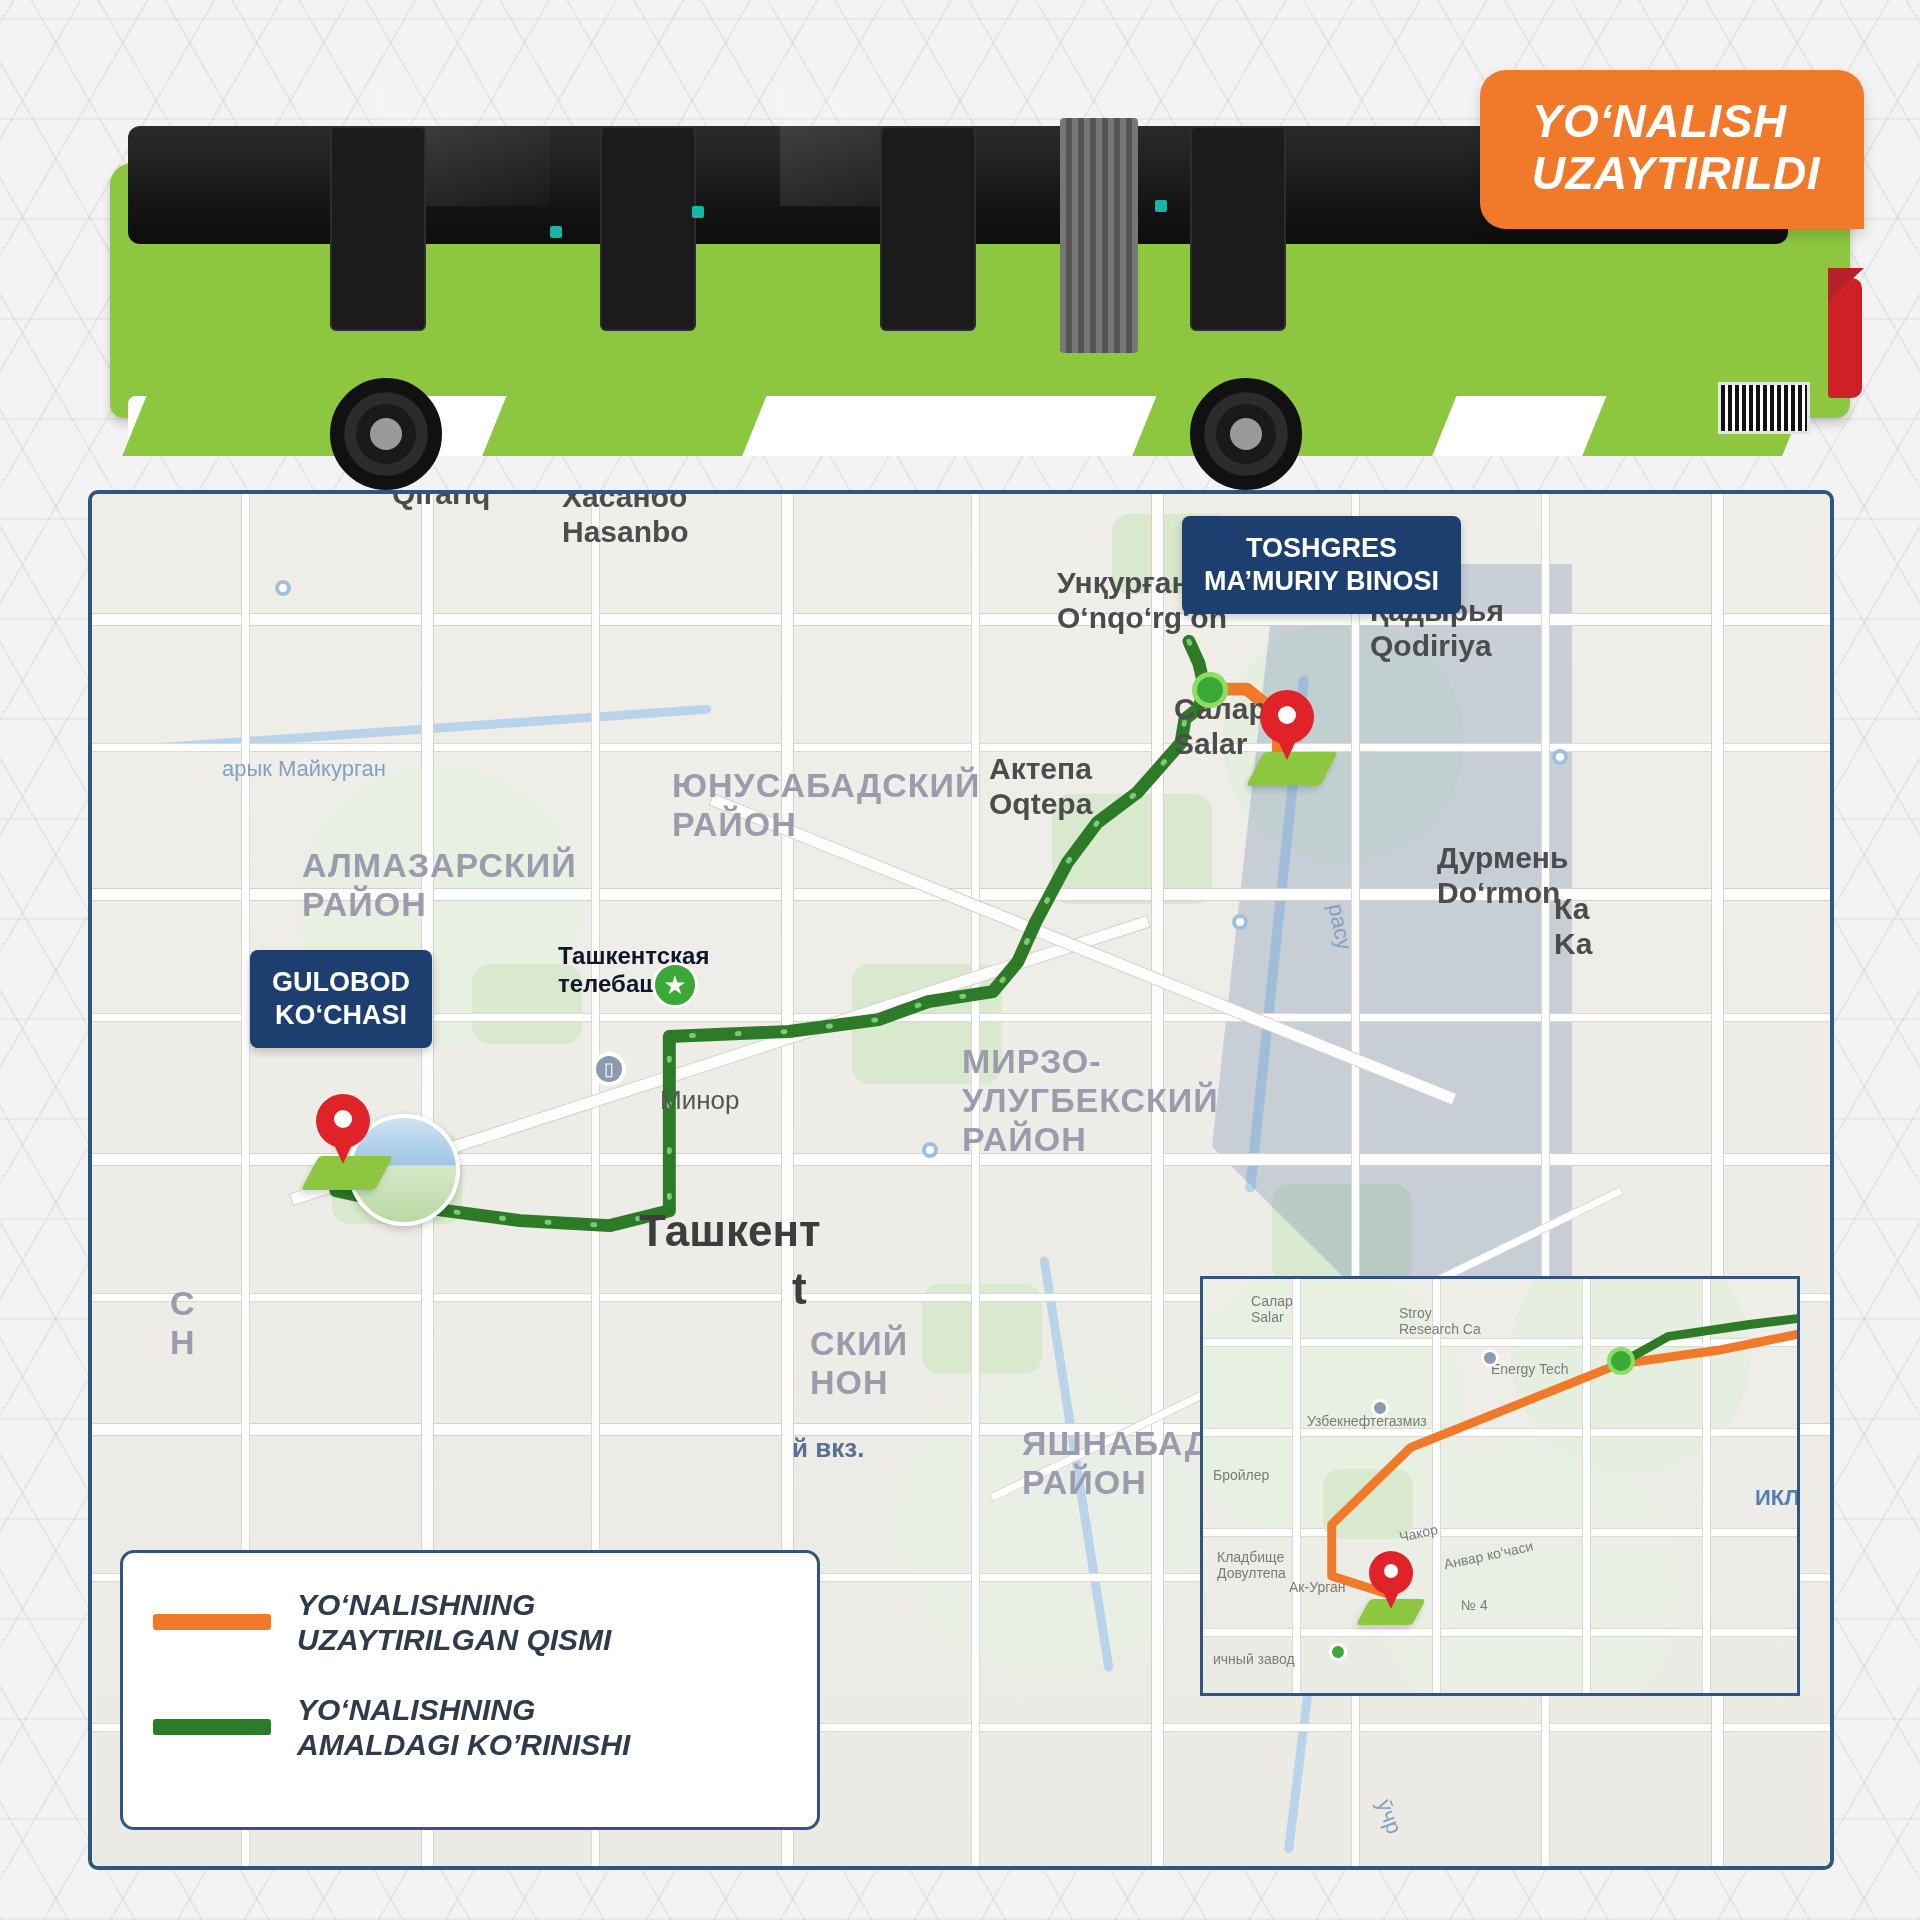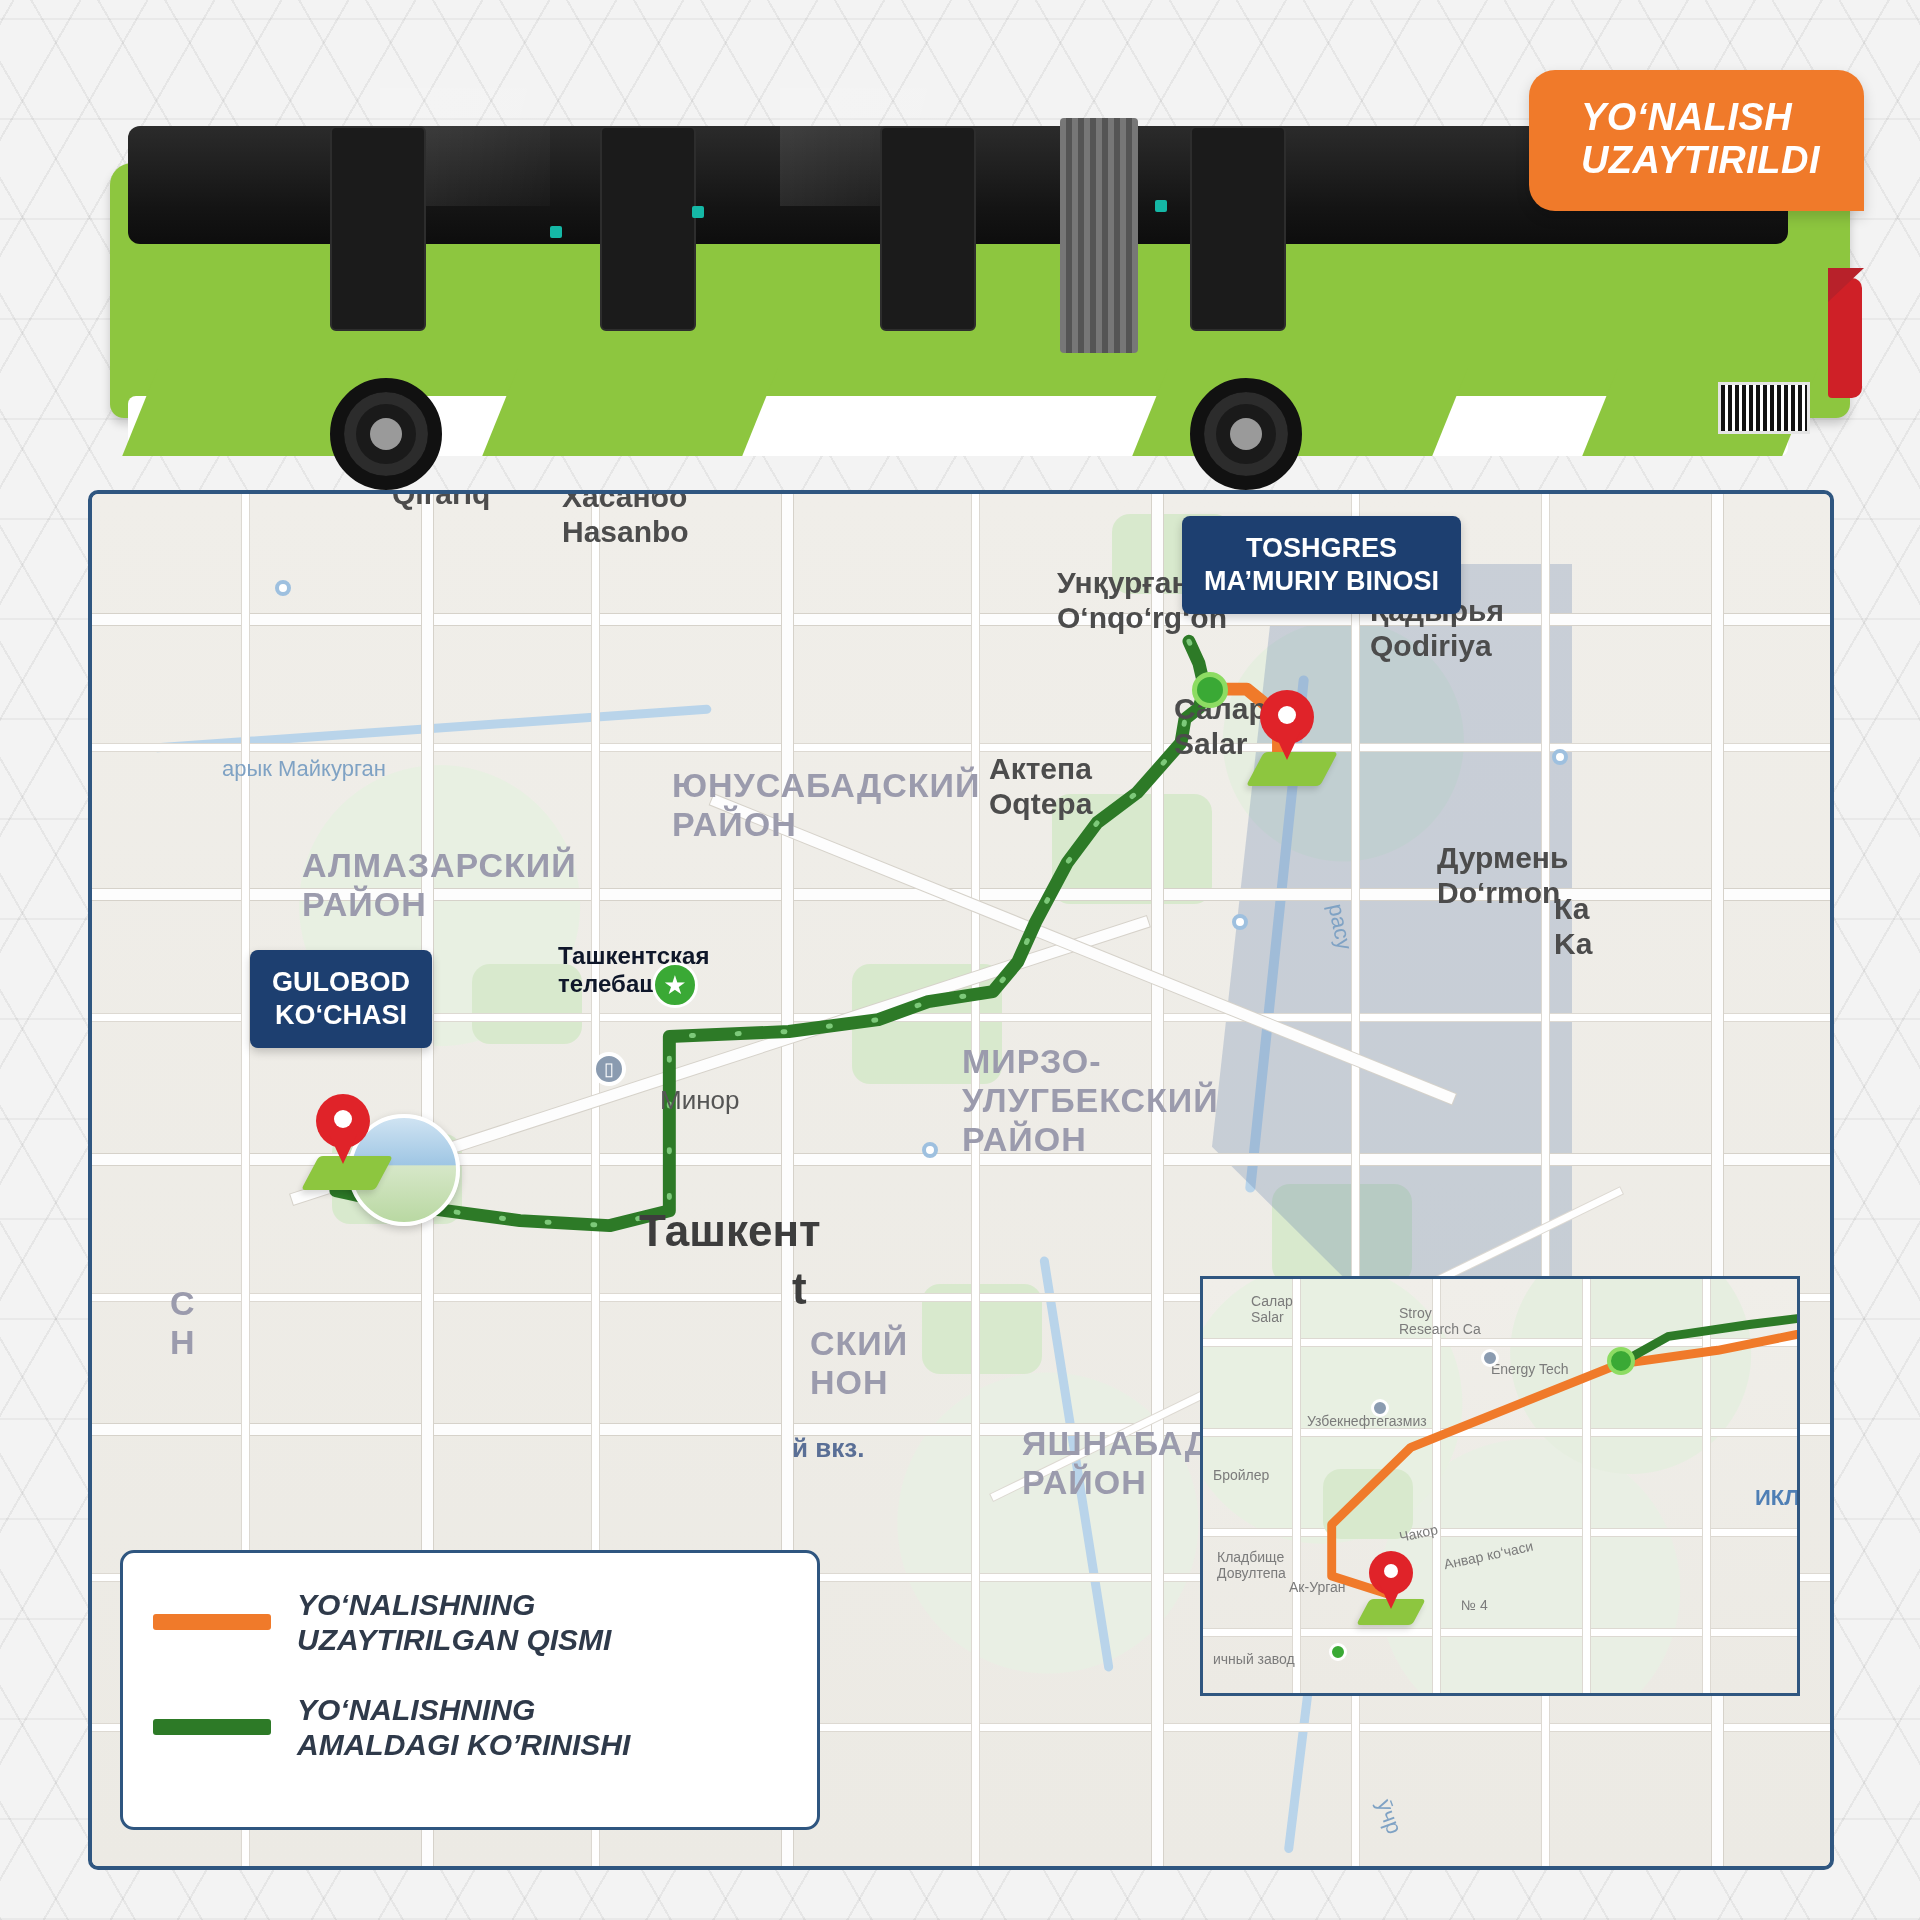--- a/index.html
+++ b/index.html
@@ -101,21 +101,21 @@
   .ribbon {
     position: absolute; right: 56px; top: 70px;
     background: #f07a2a;
     padding: 26px 44px 30px 52px;
     border-radius: 26px 26px 0 26px;
     box-shadow: 0 6px 14px rgba(0,0,0,0.16);
     z-index: 8;
   }
   .ribbon-text {
     color: #fff; font-style: italic; font-weight: bold;
-    font-size: 38px; line-height: 1.12; letter-spacing: 0.5px;
+    font-size: 46px; line-height: 1.12; letter-spacing: 0.5px;
     white-space: pre-line; text-align: left;
   }
   .ribbon-fold {
     position: absolute; right: 56px; top: 268px;
     width: 0; height: 0;
     border-left: 36px solid #b8212a;
     border-bottom: 34px solid transparent;
     z-index: 7;
   }
 

